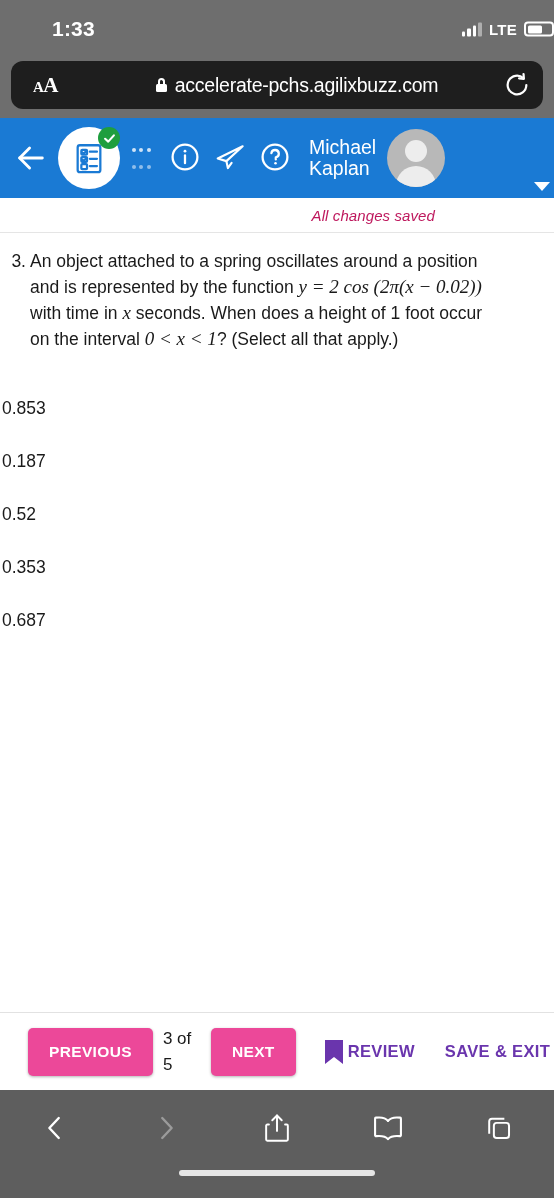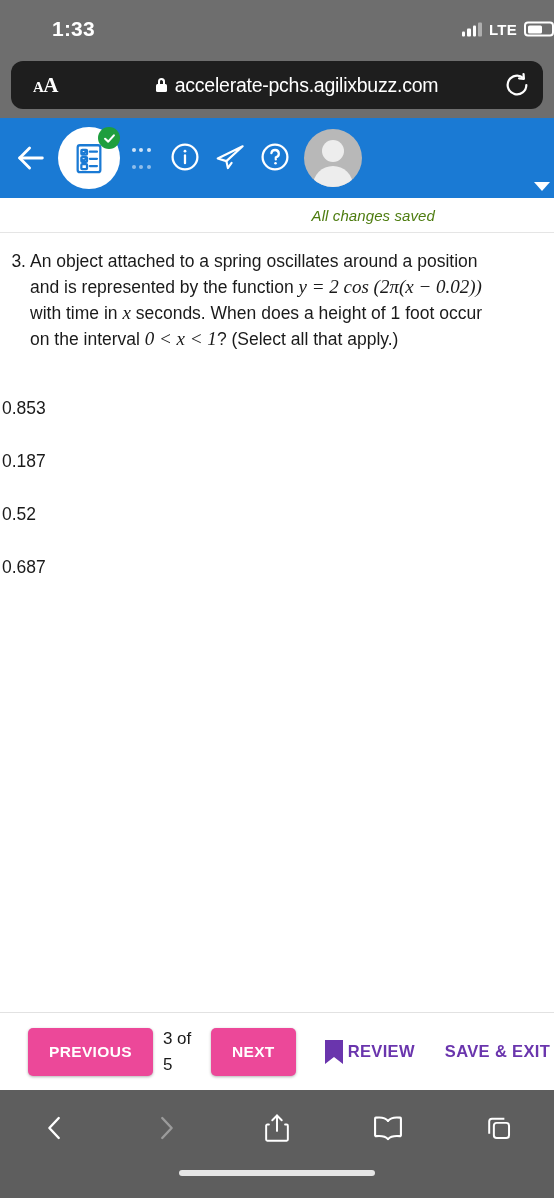--- a/index.html
+++ b/index.html
@@ -124,21 +124,21 @@
   }
 
   
   #save-strip{
     height:36px; background:#ffffff; display:flex; align-items:center;
     justify-content:flex-end; padding-right:119px;
     border-bottom:1px solid #ffffff;
     box-shadow:0 -1px 0 rgba(0,0,0,.10) inset;
   }
   #save-status{
-    font-size:15px; color:#4d7c0f; font-style:italic; letter-spacing:.1px;
+    font-size:15px; color:#be185d; font-style:italic; letter-spacing:.1px;
   }
 
   
   #content{
     background:#ffffff; height:778px; overflow:hidden; position:relative;
   }
   #question-block{
     display:flex; padding:14px 0 0 8px; width:600px;
   }
   #question-number{
@@ -297,20 +297,24 @@
   </span>
 
   <span class="hdr-icon">
     <svg viewBox="0 0 24 24" width="32" height="32" fill="none" stroke="#ffffff" stroke-width="1.7" stroke-linecap="round" stroke-linejoin="round">
       <circle cx="12" cy="12" r="9.3"></circle>
       <path d="M9.3 9.1 a2.8 2.8 0 1 1 3.3 3.2 v1.5"></path>
       <circle cx="12.4" cy="16.7" r="0.95" fill="#ffffff" stroke="none"></circle>
     </svg>
   </span>
 
+  <div id="user-name">
+    <span>Michael</span><br>
+    <span>Kaplan</span>
+  </div>
 
   <div id="avatar">
     <span class="head"></span>
       <span class="shoulders"></span>
   </div>
   <span id="avatar-caret"></span>
 </div>
 
 <div id="save-strip">
   <span id="save-status">All changes saved</span>
@@ -332,20 +336,23 @@
     <div class="option-row">
       <span class="option-label">0.853</span>
     </div>
     <div class="option-row">
       <span class="option-label">0.187</span>
     </div>
     <div class="option-row">
       <span class="option-label">0.52</span>
     </div>
     <div class="option-row">
+      <span class="option-label">0.353</span>
+    </div>
+    <div class="option-row">
       <span class="option-label">0.687</span>
     </div>
   </div>
 </div>
 
 <div id="action-bar">
   <button class="pill-btn">PREVIOUS</button>
   <div id="page-counter">
     <span>3 of</span><br>
     <span>5</span>

